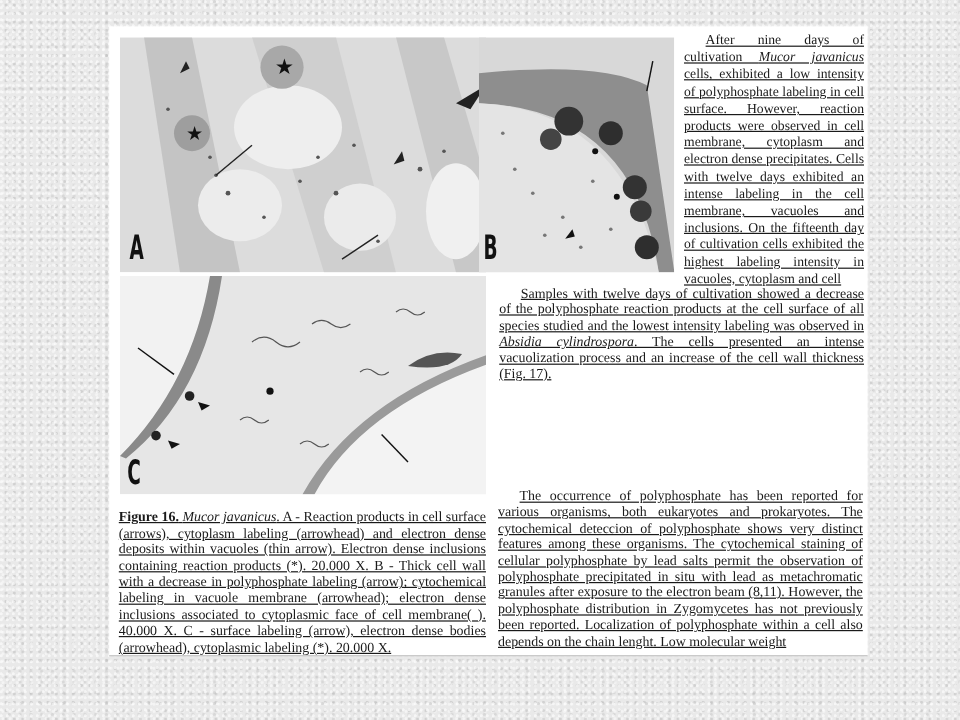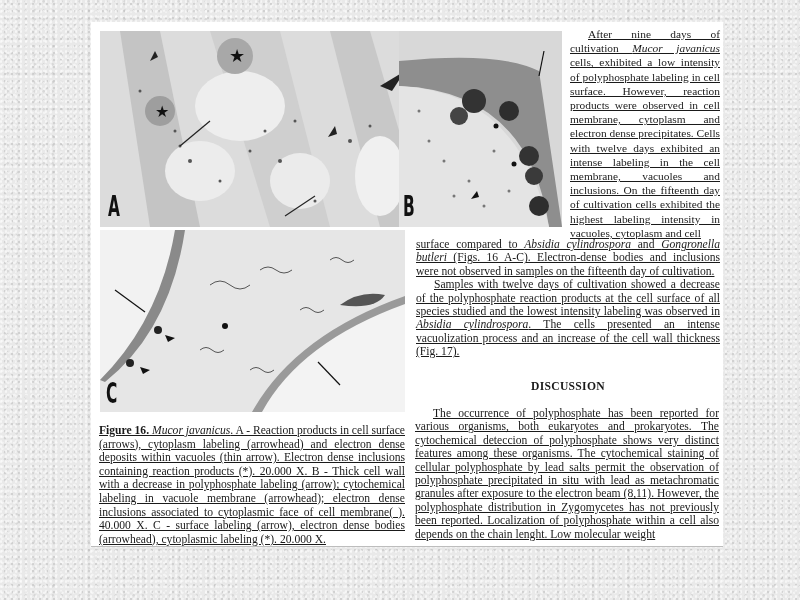--- a/index.html
+++ b/index.html
@@ -146,25 +146,23 @@
       <polygon points="40,137 50,140 43,144" fill="#111"></polygon>
     </svg>
     <span class="panel-letter" style="left:6px; top:150px;">C</span>
   </div>
 
   <div class="text-block right-col-top">
     <p class="indent"><span>After nine days of cultivation </span><i>Mucor javanicus</i><span> cells, exhibited a low intensity of polyphosphate labeling in cell surface. However, reaction products were observed in cell membrane, cytoplasm and electron dense precipitates. Cells with twelve days exhibited an intense labeling in the cell membrane, vacuoles and inclusions. On the fifteenth day of cultivation cells exhibited the highest labeling intensity in vacuoles, cytoplasm and cell</span></p>
   </div>
 
   <div class="text-block right-col-full">
-    <p><span>surface compared to </span><i>Absidia cylindrospora</i><span> and </span><i>Gongronella butleri</i><span> (Figs. 16 A-C). Electron-dense bodies and inclusions were not observed in samples on the fifteenth day of cultivation.</span></p>
     <p class="indent"><span>Samples with twelve days of cultivation showed a decrease of the polyphosphate reaction products at the cell surface of all species studied and the lowest intensity labeling was observed in </span><i>Absidia cylindrospora</i><span>. The cells presented an intense vacuolization process and an increase of the cell wall thickness (Fig. 17).</span></p>
   </div>
 
-  <div class="discussion-heading">DISCUSSION</div>
 
   <div class="text-block discussion">
     <p class="indent">The occurrence of polyphosphate has been reported for various organisms, both eukaryotes and prokaryotes. The cytochemical deteccion of polyphosphate shows very distinct features among these organisms. The cytochemical staining of cellular polyphosphate by lead salts permit the observation of polyphosphate precipitated in situ with lead as metachromatic granules after exposure to the electron beam (8,11). However, the polyphosphate distribution in Zygomycetes has not previously been reported. Localization of polyphosphate within a cell also depends on the chain lenght. Low molecular weight</p>
   </div>
 
   <div class="text-block caption">
     <p><b>Figure 16.</b> <i>Mucor javanicus</i><span>. A - Reaction products in cell surface (arrows), cytoplasm labeling (arrowhead) and electron dense deposits within vacuoles (thin arrow). Electron dense inclusions containing reaction products (*). 20.000 X. B - Thick cell wall with a decrease in polyphosphate labeling (arrow); cytochemical labeling in vacuole membrane (arrowhead); electron dense inclusions associated to cytoplasmic face of cell membrane(  ). 40.000 X. C - surface labeling (arrow), electron dense bodies (arrowhead), cytoplasmic labeling (*). 20.000 X.</span></p>
   </div>
 </div>
 <div class="page-bottom-line"></div>

